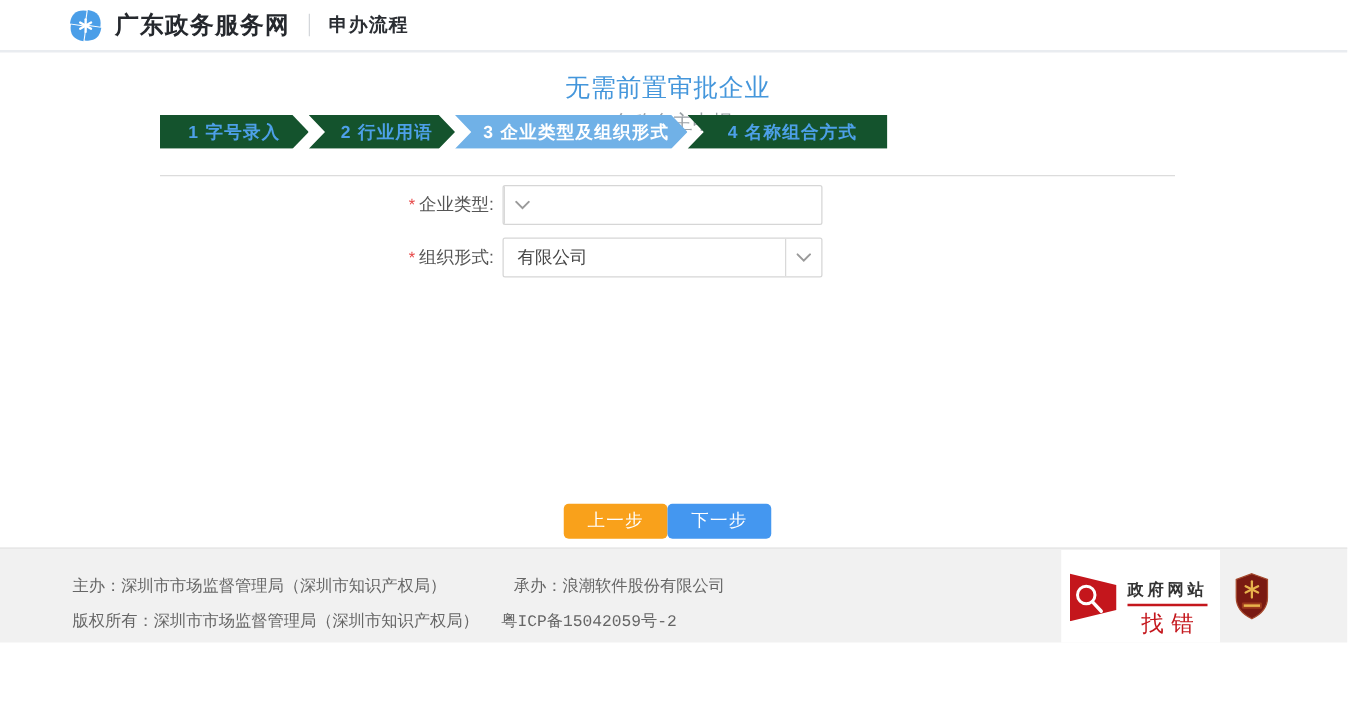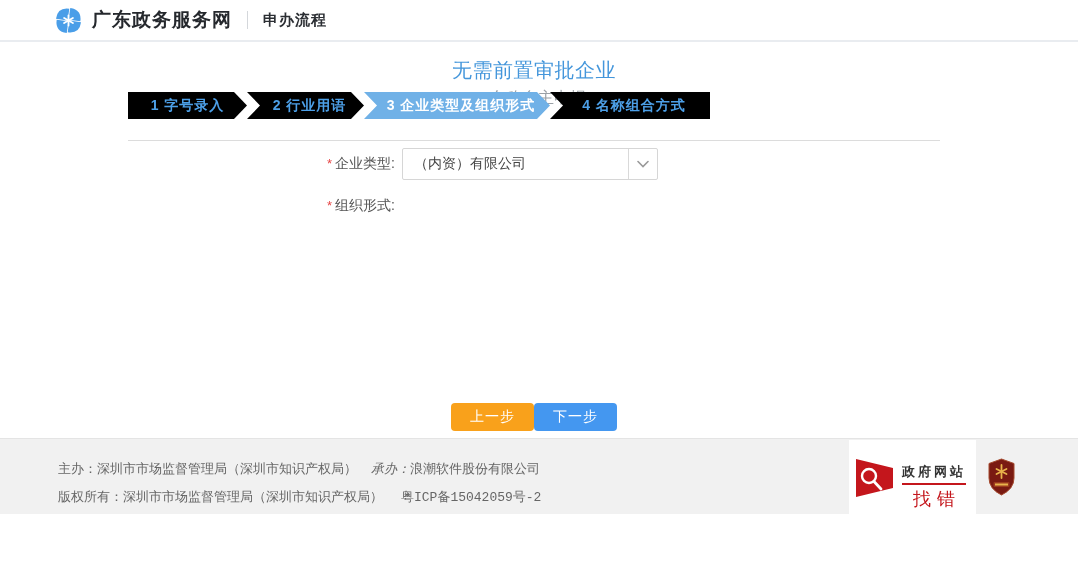--- a/index.html
+++ b/index.html
@@ -66,21 +66,21 @@
     font-size: 16px;
     color: #9aa0a6;
     margin-left: 8px;
     padding-top: 4px;
   }
 
   
   .steps { display: flex; margin-top: 7px; height: 27px; }
   .step {
     height: 27px;
-    background: #000000;
+    background: #14532d;
     color: #4da0e8;
     font-size: 14px;
     font-weight: bold;
     display: flex;
     align-items: center;
     justify-content: center;
     cursor: pointer;
     letter-spacing: 1px;
   }
   .step.first { width: 119px; clip-path: polygon(0 0, calc(100% - 13px) 0, 100% 50%, calc(100% - 13px) 100%, 0 100%); }
@@ -168,21 +168,21 @@
     background: #f1f1f1;
     border-top: 1px solid #e4e4e4;
   }
   .footer-text {
     position: absolute;
     left: 58px; top: 16px;
     font-size: 13px;
     color: #666;
     line-height: 28px;
   }
-  .footer-text .gap-lg { margin-left: 14px; font-style: italic; }
+  .footer-text .gap-lg { margin-left: 54px; }
   .footer-text .gap-sm { margin-left: 18px; font-family: Liberation Mono, monospace; }
 
   .footer-badges {
     position: absolute;
     right: 63px; top: 50%;
     transform: translateY(-50%);
     display: flex;
     align-items: center;
     gap: 12px;
   }
@@ -251,32 +251,39 @@
 
   <div class="content-divider"></div>
 
   <div class="form">
 
     <div class="form-row">
       <div class="form-label">
         <span class="required">*</span><span>企业类型:</span>
       </div>
       <div class="select">
-        <div class="select-value">（内资）有限公司</div>
         <div class="select-arrow">
           <svg width="12" height="8" viewBox="0 0 12 8">
               <polyline points="1,1.5 6,6.5 11,1.5" fill="none" stroke="#9a9a9a" stroke-width="1.6" stroke-linecap="round"></polyline>
             </svg>
         </div>
       </div>
     </div>
 
     <div class="form-row">
       <div class="form-label">
         <span class="required">*</span><span>组织形式:</span>
+      </div>
+      <div class="select">
+        <div class="select-value">有限公司</div>
+        <div class="select-arrow">
+          <svg width="12" height="8" viewBox="0 0 12 8">
+              <polyline points="1,1.5 6,6.5 11,1.5" fill="none" stroke="#9a9a9a" stroke-width="1.6" stroke-linecap="round"></polyline>
+            </svg>
+        </div>
       </div>
     </div>
 
   </div>
 
   <div class="actions">
     <button class="btn btn-prev">上一步</button>
     <button class="btn btn-next">下一步</button>
   </div>
 

